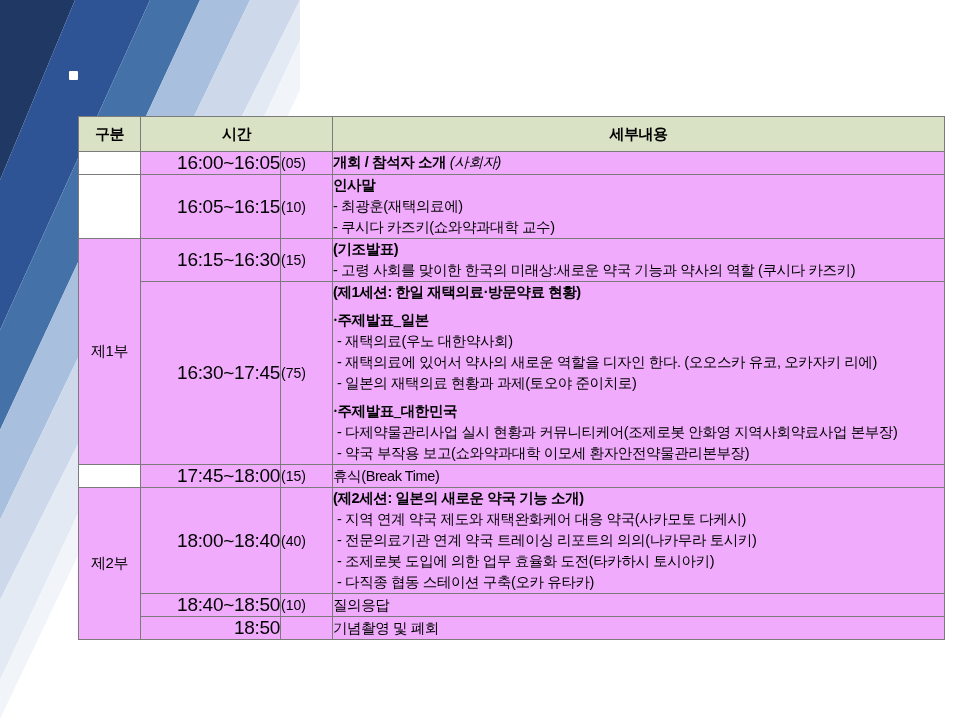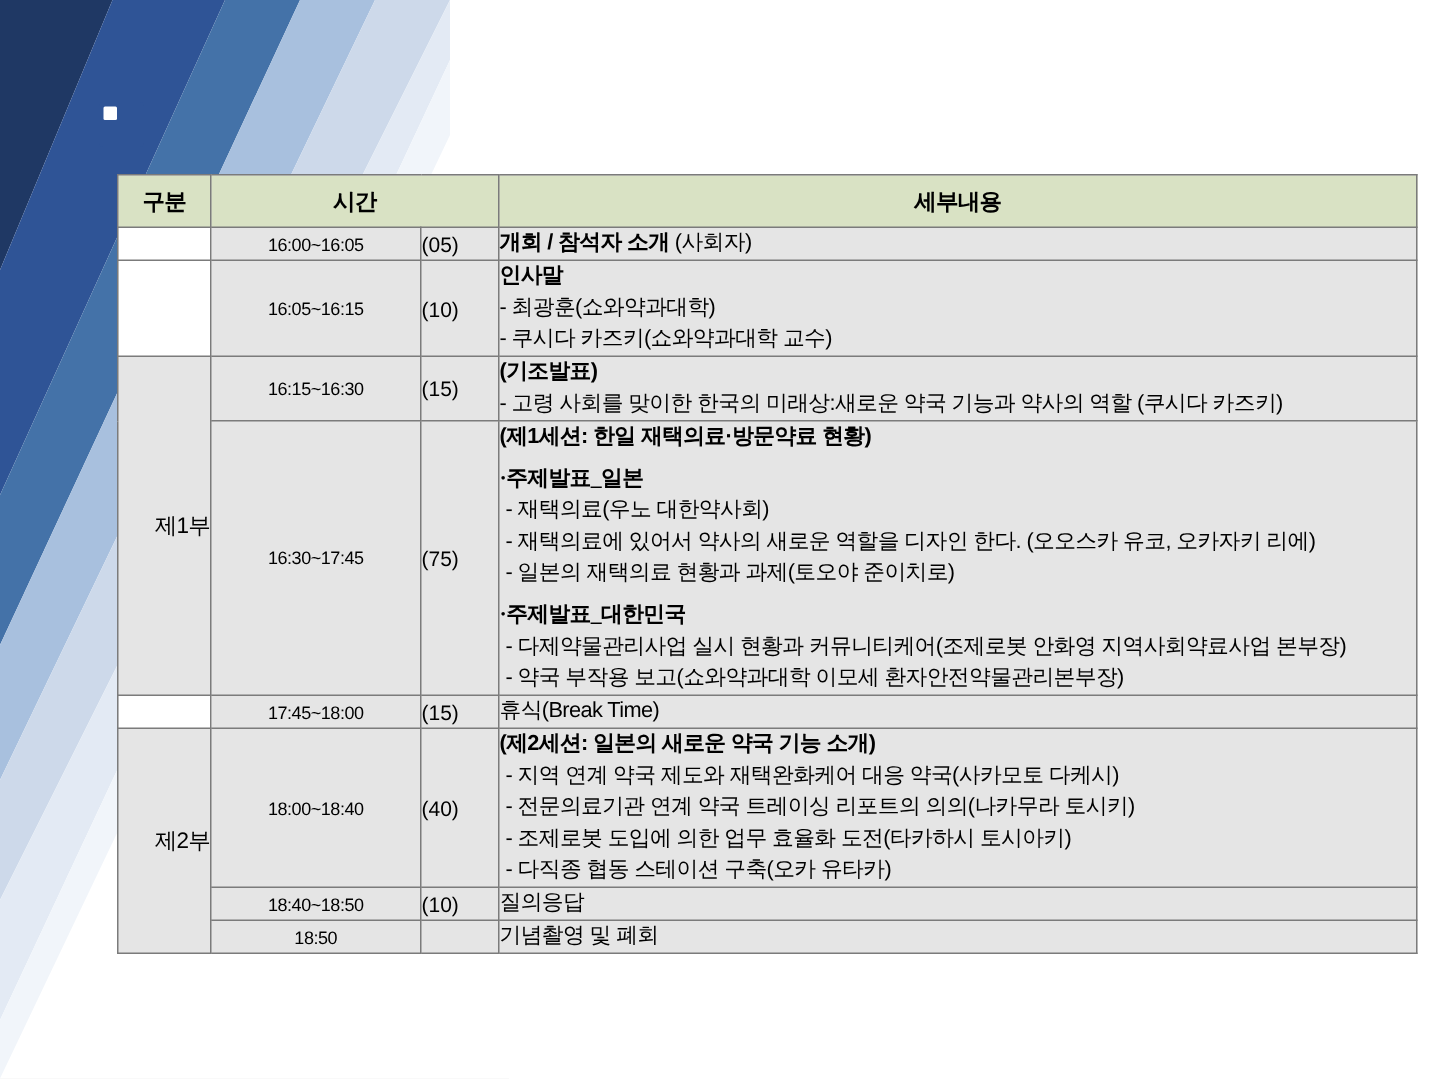--- a/index.html
+++ b/index.html
@@ -68,21 +68,21 @@
   }
 
   
   table.schedule {
     position: absolute;
     left: 78px;
     top: 116px;
     width: 866px;
     border-collapse: collapse;
     table-layout: fixed;
-    background: #e5e5e5;
+    background: #f0abfc;
   }
   table.schedule th,
   table.schedule td {
     border: 1px solid #7b7b7b;
     vertical-align: middle;
     padding: 0;
   }
   thead th {
     background: #d9e2c4;
     font-size: 15px;
@@ -91,48 +91,48 @@
     text-align: center;
     height: 34px;
     letter-spacing: -0.5px;
   }
   col.c-part  { width: 62px; }
   col.c-time  { width: 140px; }
   col.c-dur   { width: 52px; }
   col.c-detail{ width: 612px; }
 
   td.part {
-    text-align: right;
+    text-align: center;
     font-size: 15px;
     color: #000000;
     letter-spacing: -0.5px;
   }
   td.part-blank {
     background: #ffffff;
   }
   td.time {
-    text-align: center;
-    font-size: 12px;
+    text-align: right;
+    font-size: 19px;
     color: #000000;
     letter-spacing: -0.3px;
   }
   td.dur {
     font-size: 14px;
     color: #000000;
   }
   td.detail {
     padding: 7px 9px 8px 9px;
     font-size: 14.5px;
     color: #000000;
     line-height: 1.45;
     letter-spacing: -0.4px;
     text-align: left;
   }
   .bold { font-weight: bold; }
-  .dim  { font-weight: normal; }
+  .dim  { font-weight: normal; font-style: italic; }
   .sub-head { font-weight: bold; font-family: Liberation Serif, serif; }
   .blankline { height: 7px; }
   .lines { margin: 0; }
   .indent { padding-left: 4px; }
 </style>
 </head>
 <body>
 
 <div class="deco-layer">
   <svg width="300" height="719" viewBox="0 0 300 719" xmlns="http://www.w3.org/2000/svg">
@@ -175,21 +175,21 @@
         <span class="dim">(사회자)</span>
       </td>
     </tr>
 
     <tr>
       <td class="part part-blank"></td>
       <td class="time">16:05~16:15</td>
       <td class="dur">(10)</td>
       <td class="detail">
         <div class="bold">인사말</div>
-        <div class="lines">-  최광훈(쇼와약과대학)</div>
+        <div class="lines">-  최광훈(재택의료에)</div>
         <div class="lines">-  쿠시다 카즈키(쇼와약과대학 교수)</div>
       </td>
     </tr>
 
     <tr>
       <td class="part" rowspan="2">제1부</td>
       <td class="time">16:15~16:30</td>
       <td class="dur">(15)</td>
       <td class="detail">
         <div class="bold">(기조발표)</div>

